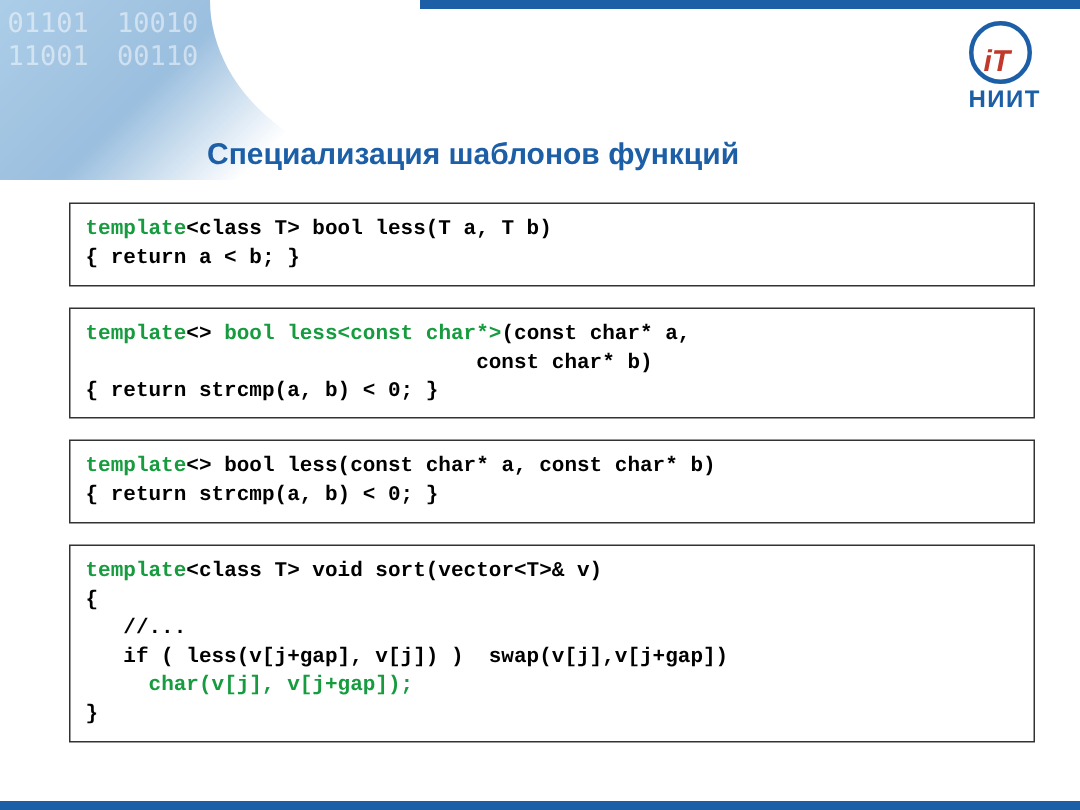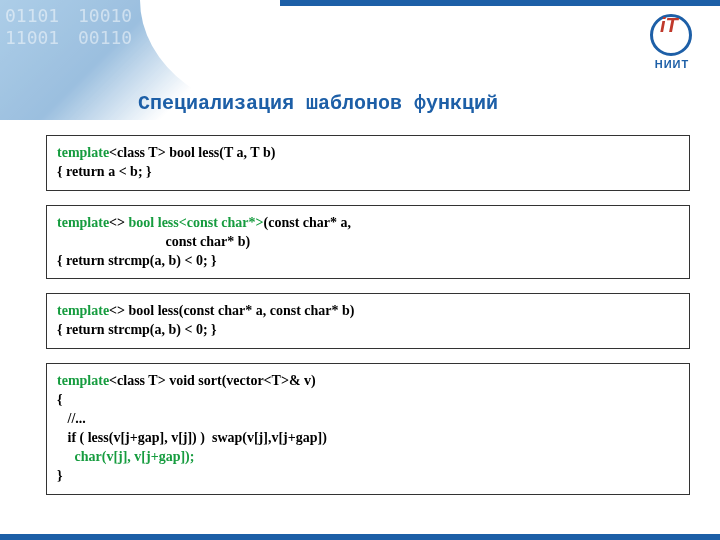--- a/index.html
+++ b/index.html
@@ -60,53 +60,52 @@
   }
   .logo-circle {
     width: 42px; height: 42px;
     border: 3px solid #1d5fa7;
     border-radius: 50%;
     position: absolute;
     top: 0; left: 0;
   }
   .logo-it {
     position: absolute;
-    top: 0; left: 10px;
+    top: 16px; left: 10px;
     font-weight: bold;
     font-size: 20px;
     color: #c0392b;
     font-style: italic;
     text-align: right;
   }
   .logo-text {
-    font-size: 11px;
+    font-size: 16px;
     font-weight: bold;
     color: #1d5fa7;
     letter-spacing: 1px;
   }
   .content {
     position: absolute;
     top: 92px;
     left: 0;
     right: 0;
     padding: 0 30px 0 46px;
   }
   .title {
     color: #1d5fa7;
     font-size: 20px;
     font-weight: bold;
     margin-bottom: 20px;
     margin-left: 92px;
-    font-family: Liberation Mono, monospace;
   }
   .codebox {
     border: 1px solid #333;
     padding: 8px 10px;
     margin-bottom: 14px;
-    font-family: Liberation Serif, serif;
+    font-family: Liberation Mono, monospace;
     font-size: 14px;
     font-weight: bold;
     line-height: 1.35;
     white-space: pre;
     background: #fff;
   }
   .green { color: #169c3f; }
   .black { color: #000; }
   .bottom-stripe {
     position: absolute;

